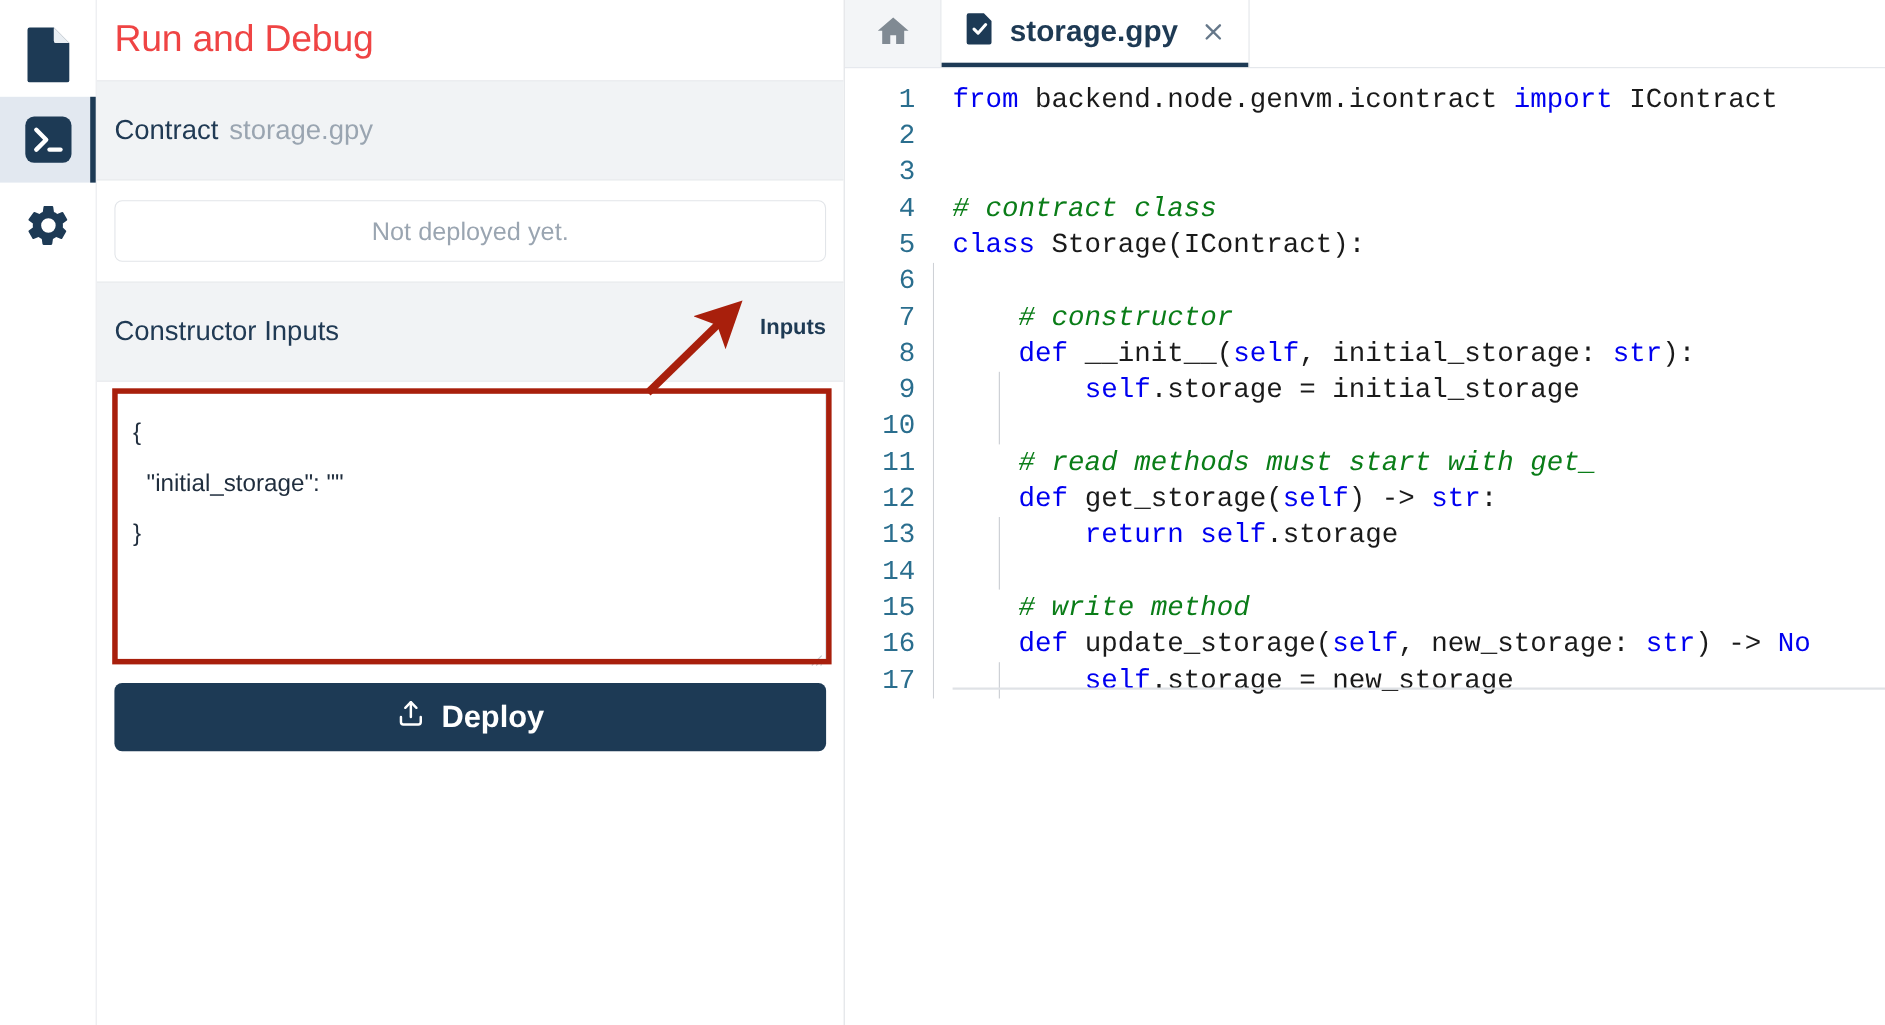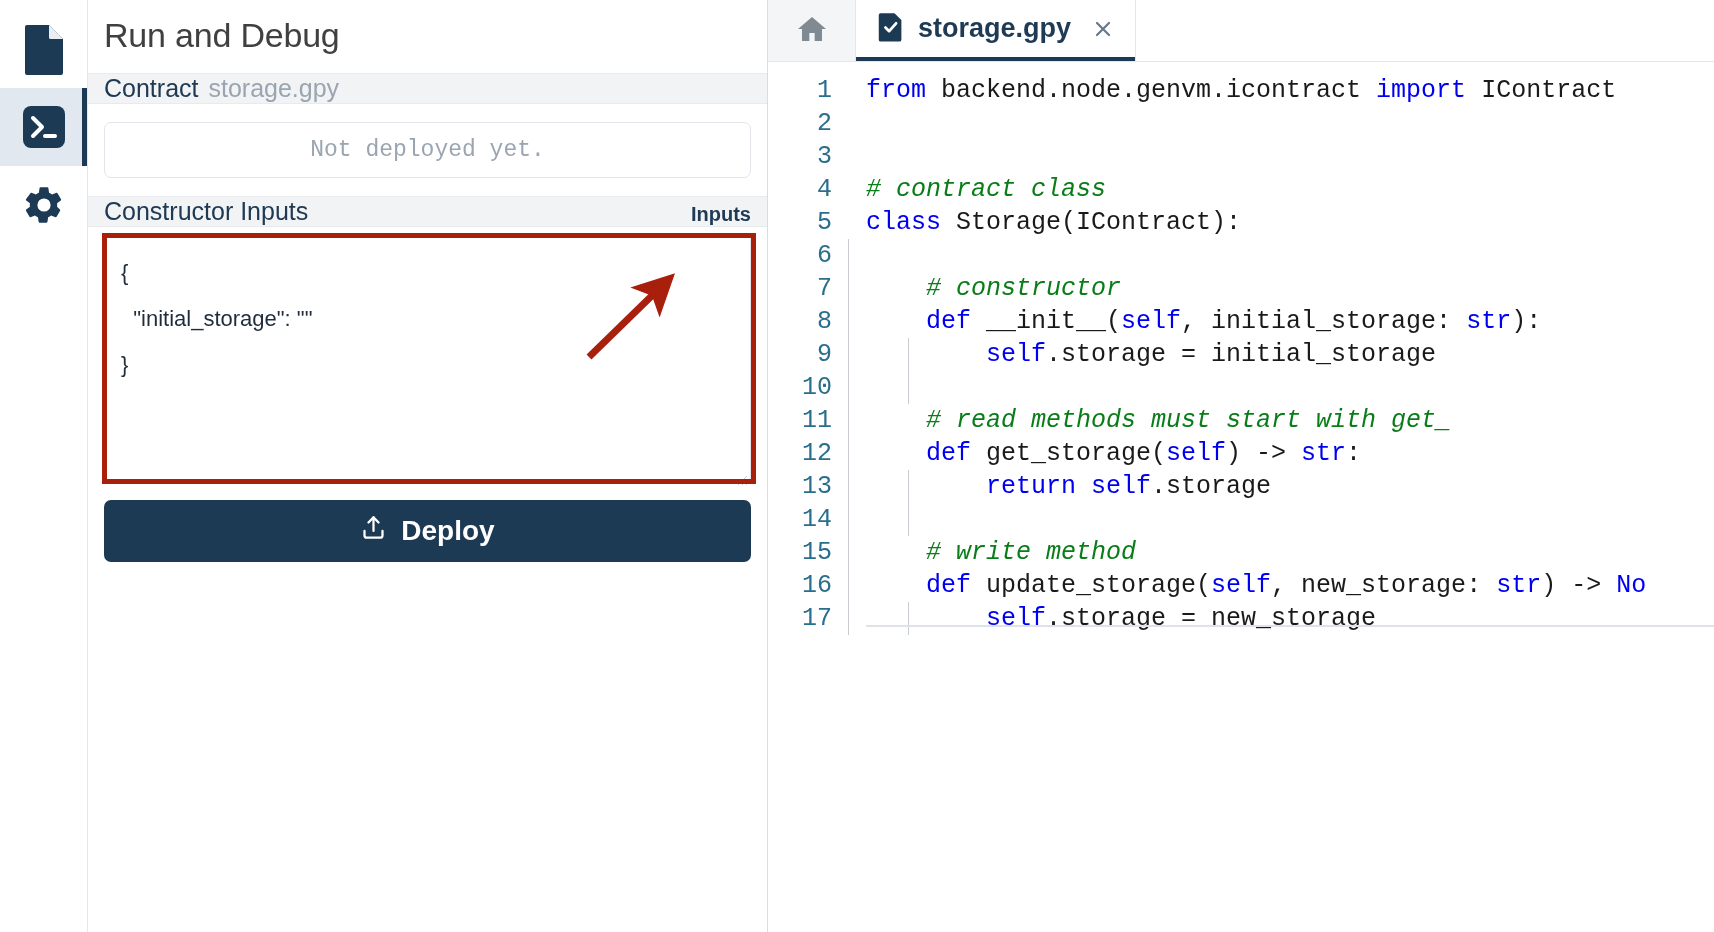--- a/index.html
+++ b/index.html
@@ -33,40 +33,40 @@
 
   
   .panel {
     width: 680px; min-width: 680px; height: 932px;
     background: #ffffff;
     border-right: 1px solid #d9dde2;
     display: flex; flex-direction: column;
     overflow: hidden;
   }
   .panel-title {
-    font-size: 34px; color: #404040; font-weight: 400;
+    font-size: 34px; color: #ef4444; font-weight: 400;
     padding: 16px 16px 18px 16px; letter-spacing: -0.2px;
   }
   .section-head {
     background: #f1f3f5;
     border-top: 1px solid #e8eaed;
     border-bottom: 1px solid #e8eaed;
-    padding: 0 16px;
-    display: flex; align-items: flex-end; justify-content: space-between;
+    padding: 30px 16px;
+    display: flex; align-items: flex-start; justify-content: space-between;
   }
   .section-head .lbl { font-size: 25px; color: #203a54; font-weight: 400; }
   .section-head .sub { font-size: 25px; color: #9aa5b1; font-weight: 400; margin-left: 10px; }
   .section-head .right { font-size: 20px; color: #1e3a54; font-weight: 700; }
   .head-left { display: flex; align-items: baseline; }
 
   .empty-box {
     margin: 18px 16px;
     border: 1px solid #e2e5e9; border-radius: 7px;
     height: 56px; display: flex; align-items: center; justify-content: center;
-    font-size: 23px; color: #9aa5b1; background: #fff; font-family: Liberation Mono, monospace;
+    font-size: 23px; color: #9aa5b1; background: #fff;
   }
 
   .editor-wrap { position: relative; margin: 8px 16px 0 16px; }
   .json-area {
     width: 100%; height: 247px;
     border: 1px solid #e2e5e9; border-radius: 4px;
     background: #ffffff;
     font-family: "Liberation Sans", sans-serif;
     font-size: 22px; color: #1f2d3d; line-height: 46px;
     padding: 14px 16px; resize: none; outline: none;

